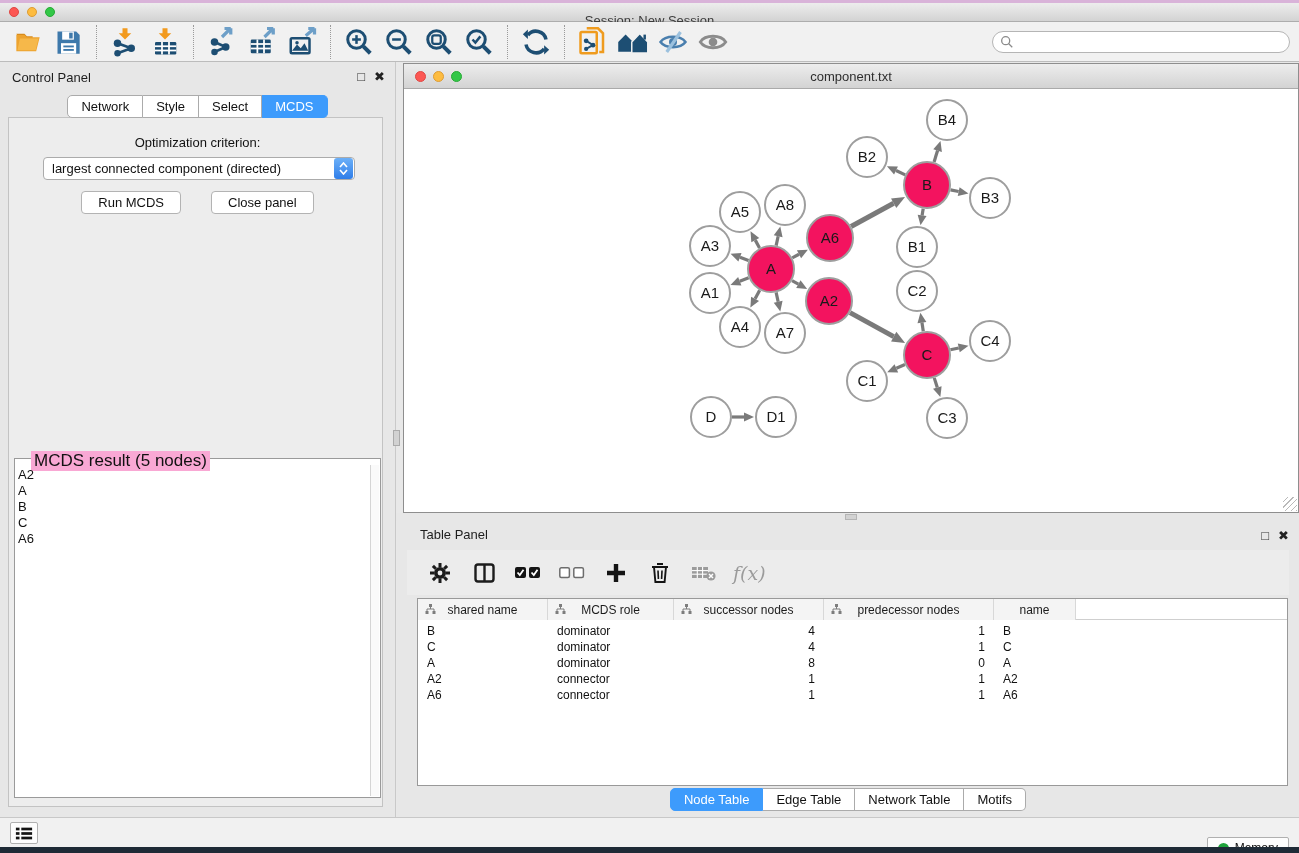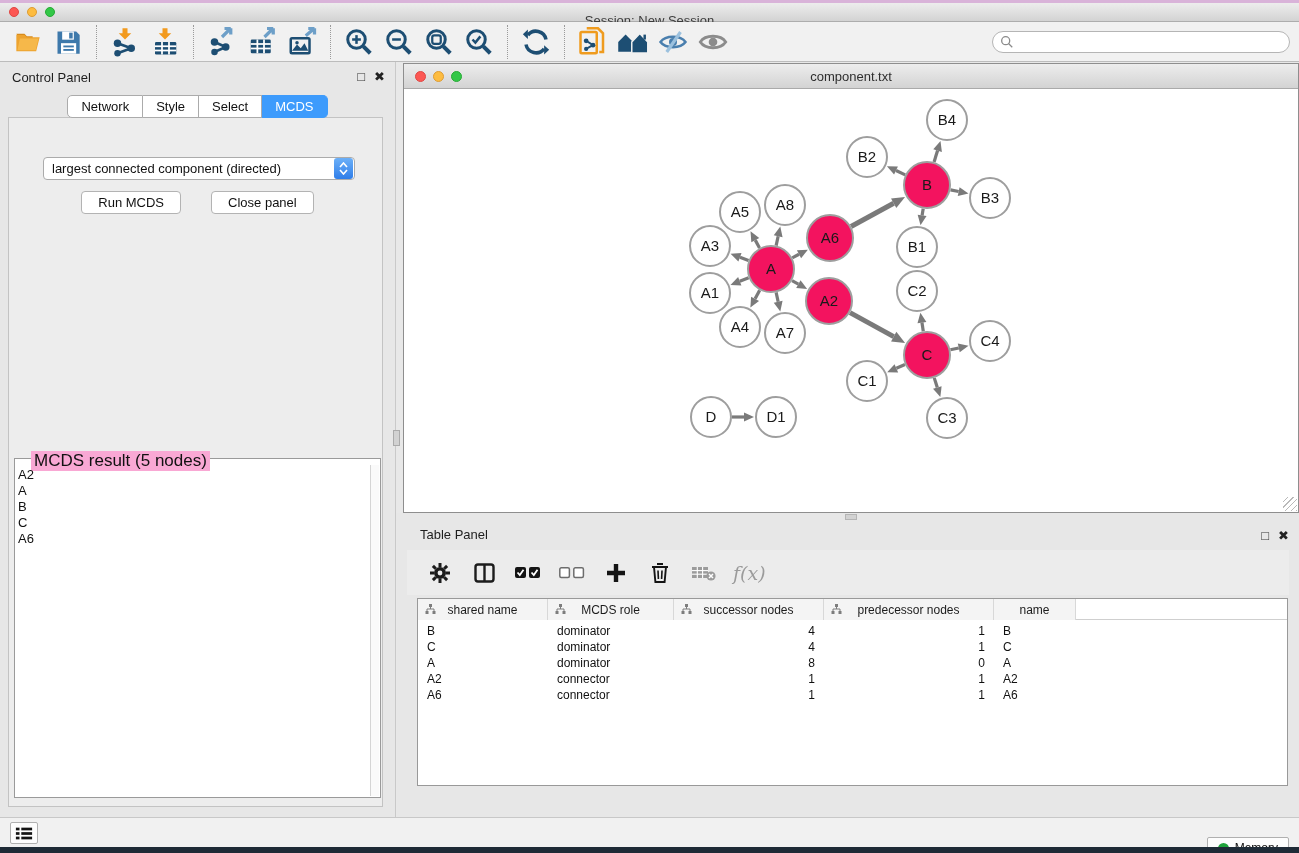--- a/index.html
+++ b/index.html
@@ -312,20 +312,21 @@
   </div>
   <div class="cp-inner"></div>
   <div class="cp-tabs">
     <div class="seg" id="cp-tabs">
         <button class="seg-btn">Network</button>
         <button class="seg-btn">Style</button>
         <button class="seg-btn">Select</button>
         <button class="seg-btn active">MCDS</button>
       </div>
   </div>
+  <div class="opt-label">Optimization criterion:</div>
   <div class="dropdown">
     <span class="dropdown-value">largest connected component (directed)</span>
     <span class="stepper">
       <svg width="9" height="6" viewBox="0 0 9 6">
           <polyline points="1,5 4.5,1 8,5" fill="none" stroke="#fff" stroke-width="1.6"></polyline>
         </svg>
       <svg width="9" height="6" viewBox="0 0 9 6">
           <polyline points="1,1 4.5,5 8,1" fill="none" stroke="#fff" stroke-width="1.6"></polyline>
         </svg>
     </span>
@@ -672,20 +673,28 @@
         </div>
         <div class="tr">
           <div class="td" style="width: 130px; text-align: left;">A6</div>
           <div class="td" style="width: 126px; text-align: left;">connector</div>
           <div class="td" style="width: 150px; text-align: right;">1</div>
           <div class="td" style="width: 170px; text-align: right;">1</div>
           <div class="td" style="width: 82px; text-align: left;">A6</div>
         </div>
       </div>
   </div>
+  <div class="tp-tabs">
+    <div class="seg" id="table-tabs">
+        <button class="seg-btn active">Node Table</button>
+        <button class="seg-btn">Edge Table</button>
+        <button class="seg-btn">Network Table</button>
+        <button class="seg-btn">Motifs</button>
+      </div>
+  </div>
 </div>
 
 <div class="statusbar">
   <button class="list-btn">
     <svg width="18" height="15" viewBox="0 0 20 16">
       <g fill="#141414">
         <rect x="1" y="1.5" width="4" height="3"></rect>
           <rect x="7" y="1.5" width="12" height="3"></rect>
         <rect x="1" y="6.5" width="4" height="3"></rect>
           <rect x="7" y="6.5" width="12" height="3"></rect>

